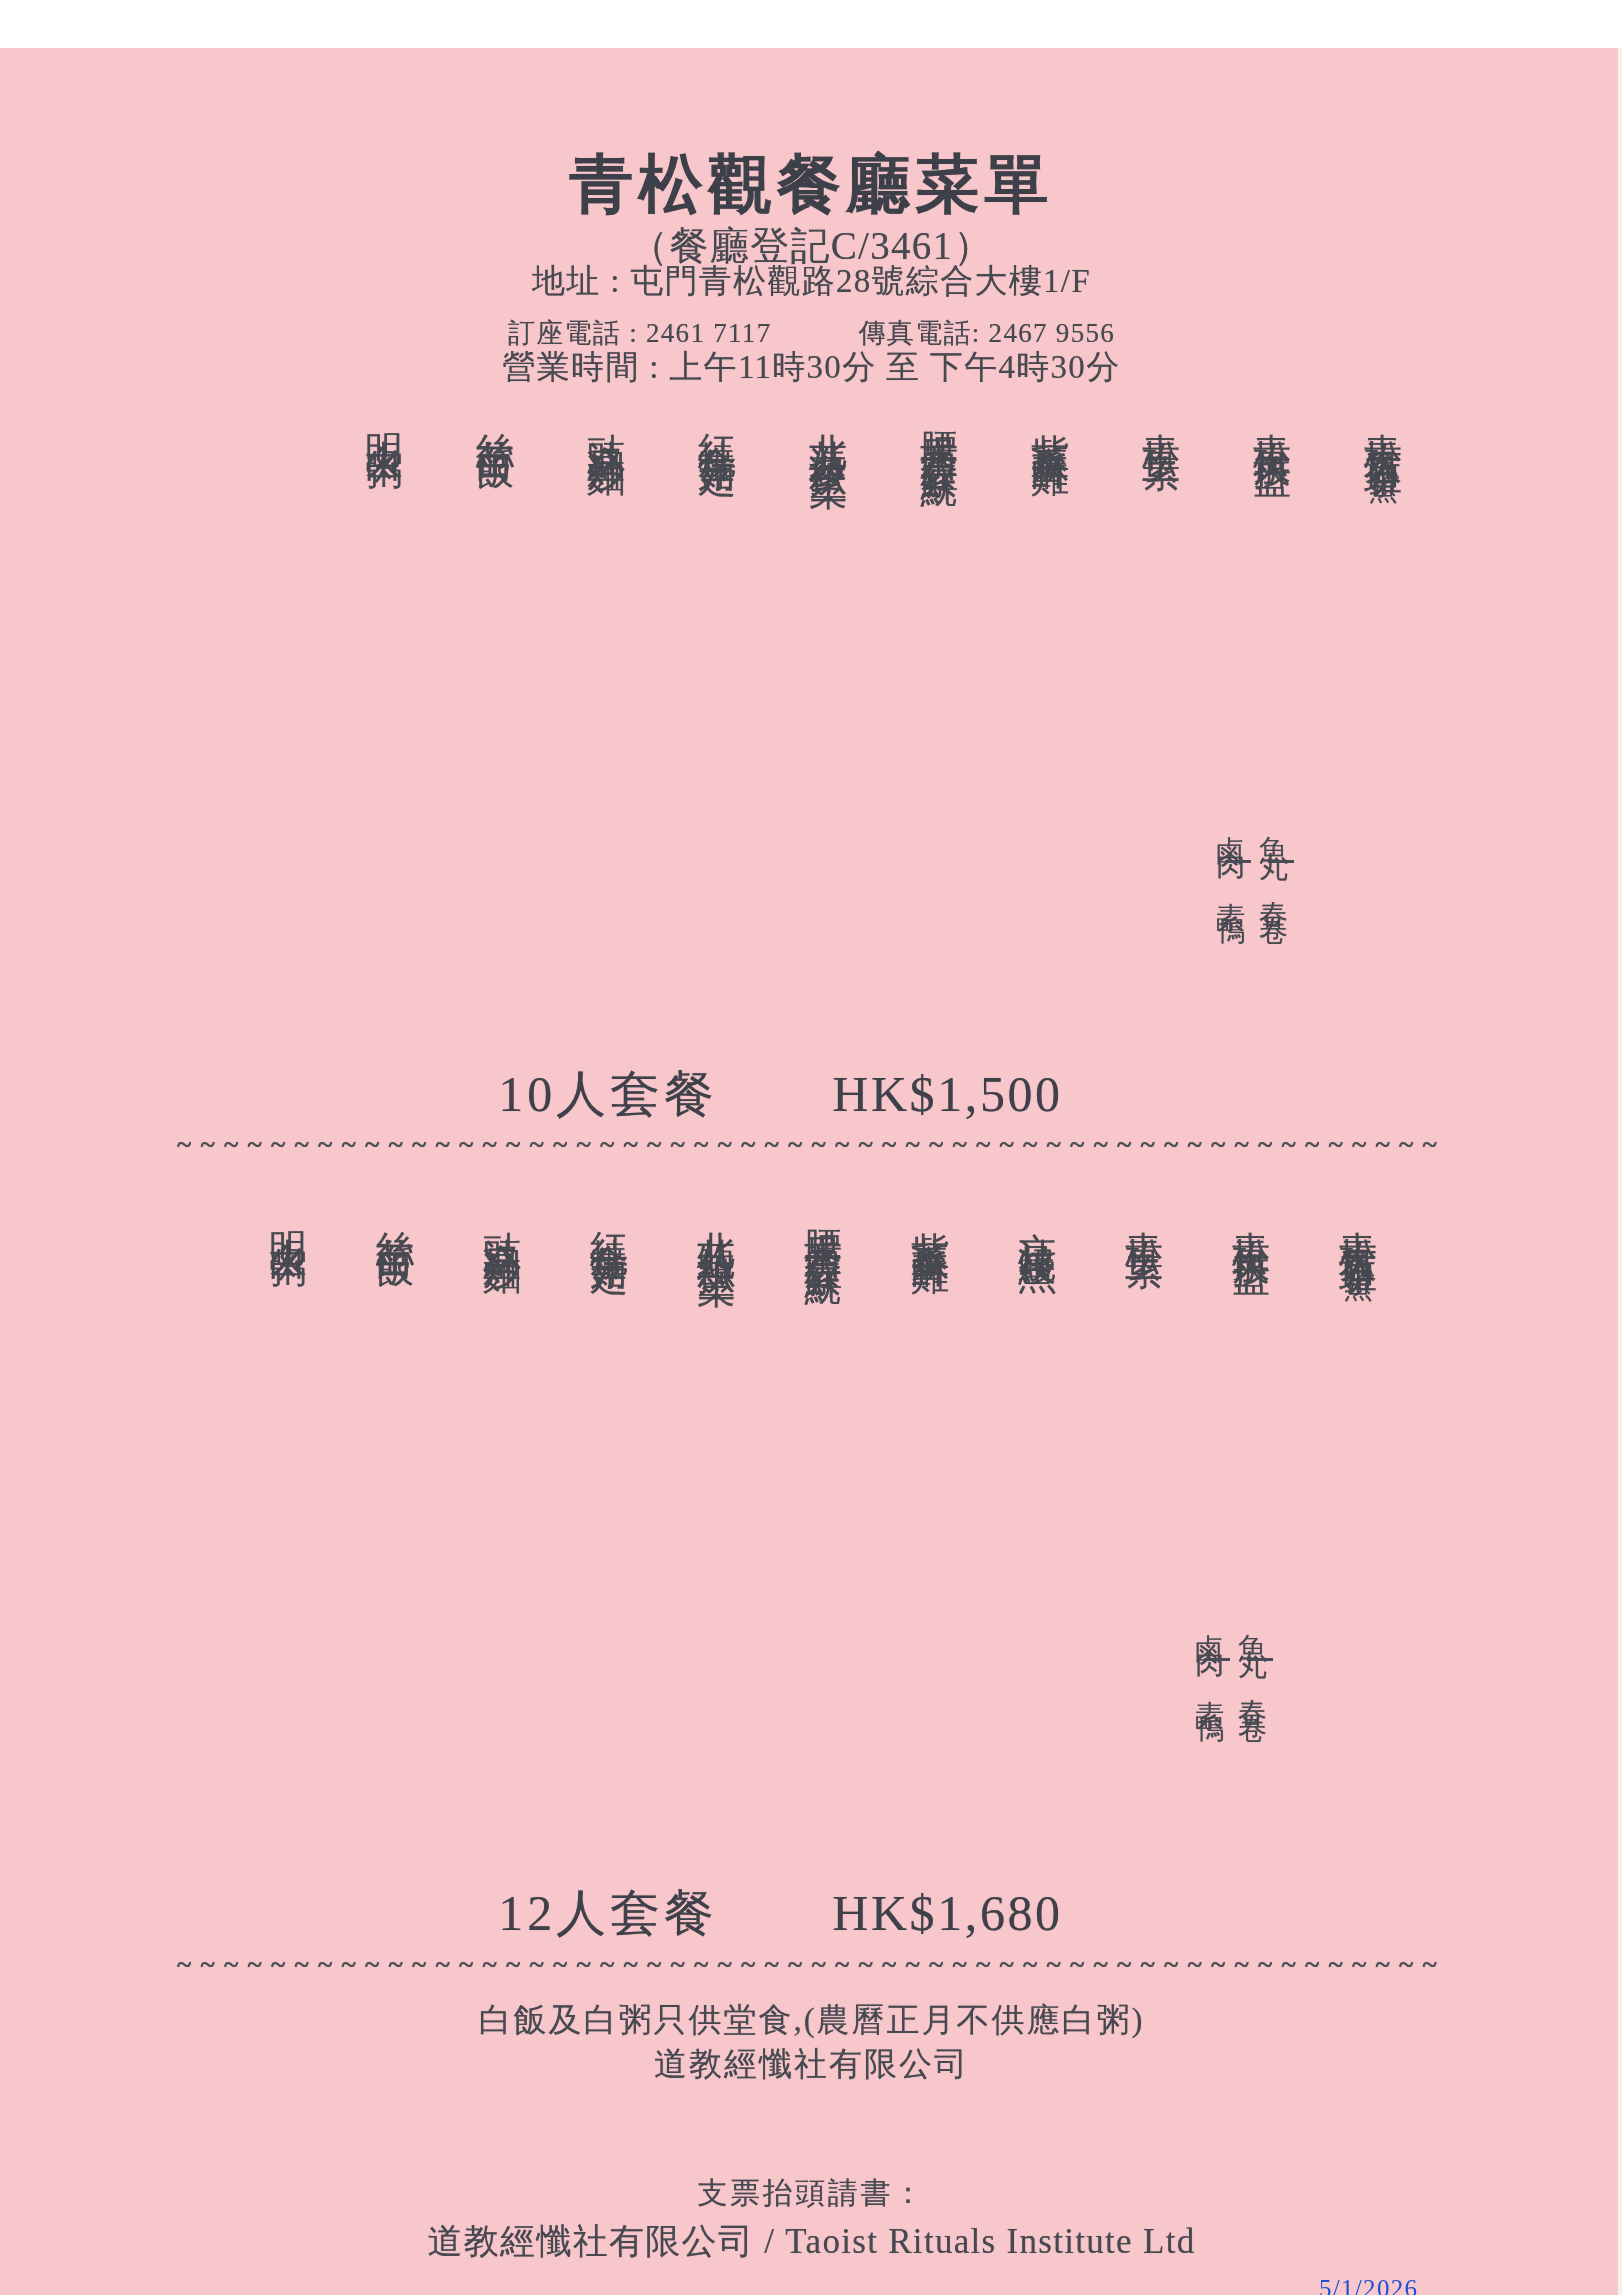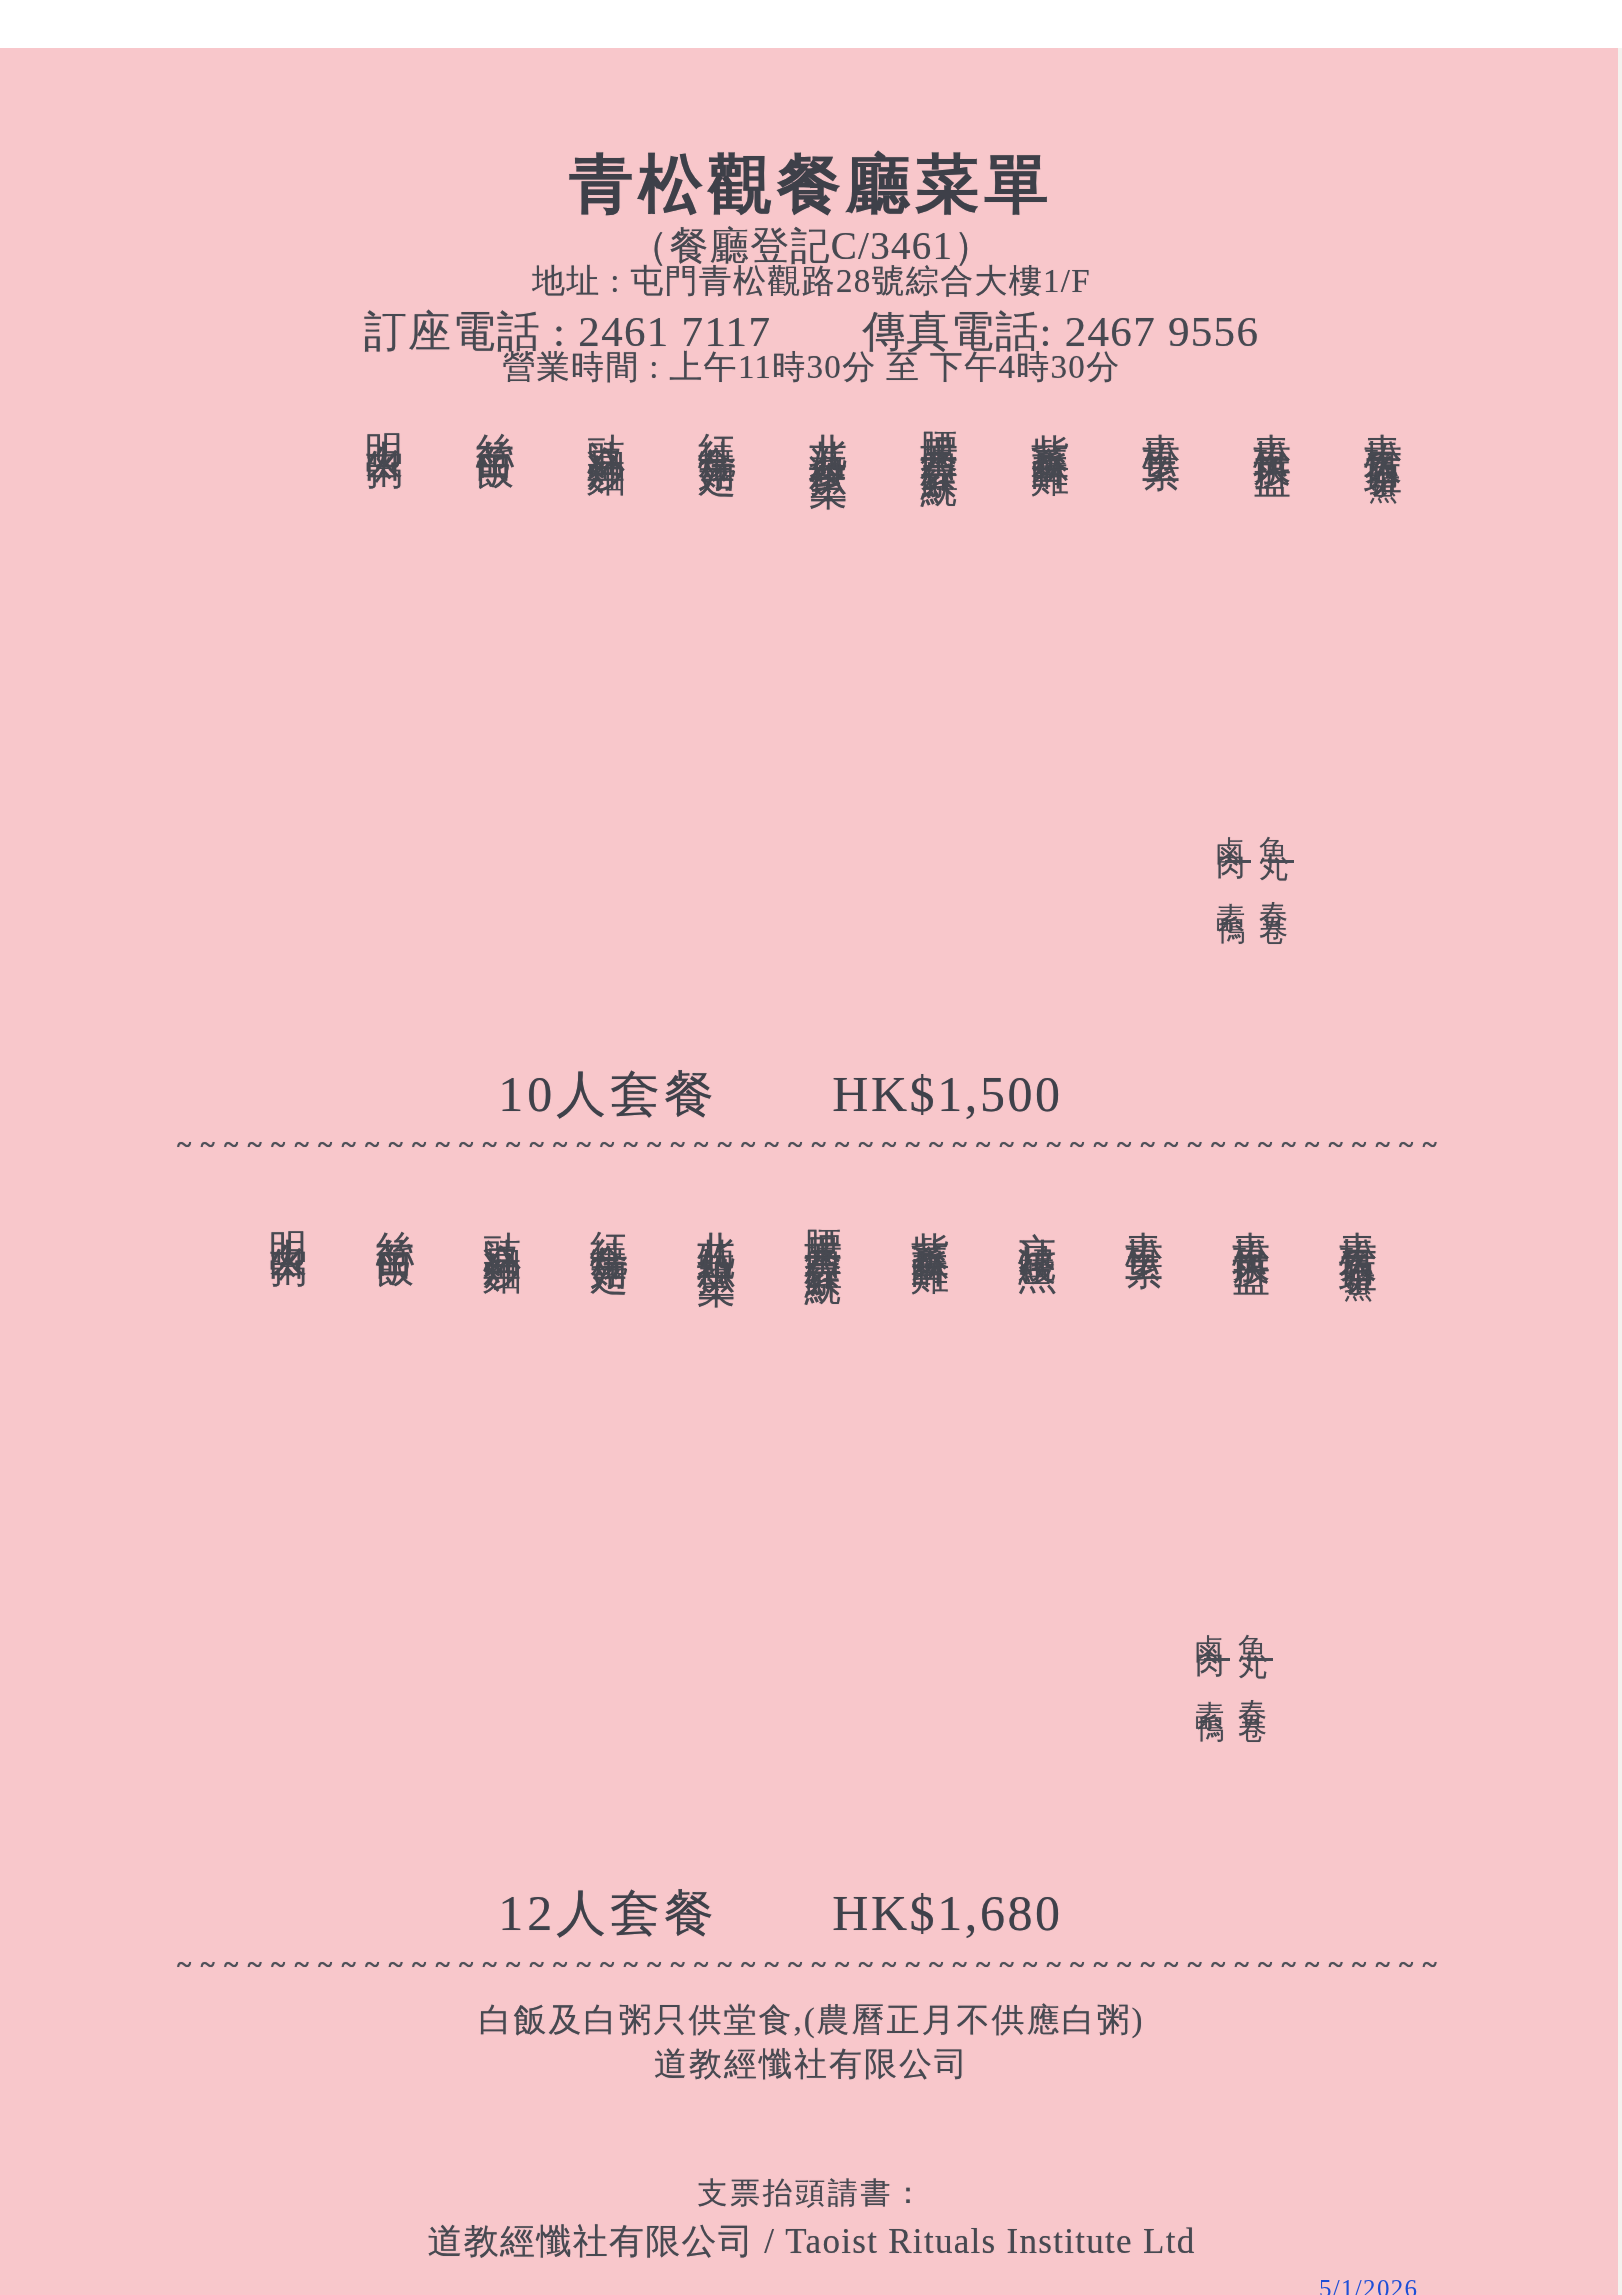--- a/index.html
+++ b/index.html
@@ -6,21 +6,21 @@
   body{width:1623px;height:2295px;font-family:"Liberation Serif","DejaVu Serif",serif;}
   .page{position:relative;width:1623px;height:2295px;background:#f8c7cb;overflow:hidden;
         color:#474951;margin-top:48px;}
   .page *{text-shadow:0 0 0.7px rgba(62,64,74,.55);}
   .centered{position:absolute;left:0;width:100%;text-align:center;white-space:nowrap;}
 
   
   .title{top:93px;font-size:64px;font-weight:bold;letter-spacing:5.2px;color:#3e4049;}
   .reg{top:171px;font-size:39px;letter-spacing:1.3px;}
   .addr{top:211px;font-size:33px;letter-spacing:1.3px;}
-  .phones{top:255px;font-size:43px;letter-spacing:1.3px;}
+  .phones{top:267px;font-size:27px;letter-spacing:1.3px;}
   .phones .gap{margin-left:79px;}
   .hours{top:297px;font-size:33px;letter-spacing:1.3px;}
 
   
   .vmenu{position:absolute;writing-mode:vertical-rl;text-orientation:mixed;height:753px;}
   #menu1{top:355px;right:221px;}
   #menu2{top:1153px;right:246px;}
   .dish{position:relative;font-size:38px;line-height:1;letter-spacing:6.5px;white-space:nowrap;}
   #menu1 .dish{margin-block-end:73px;}
   #menu2 .dish{margin-block-end:69px;}

